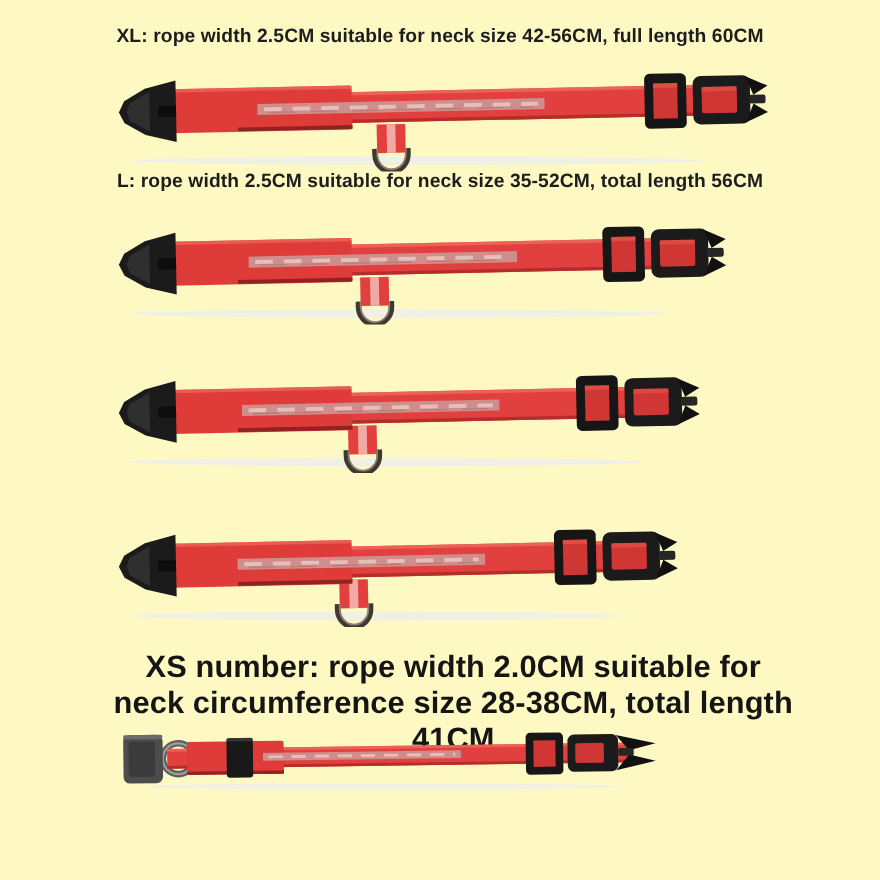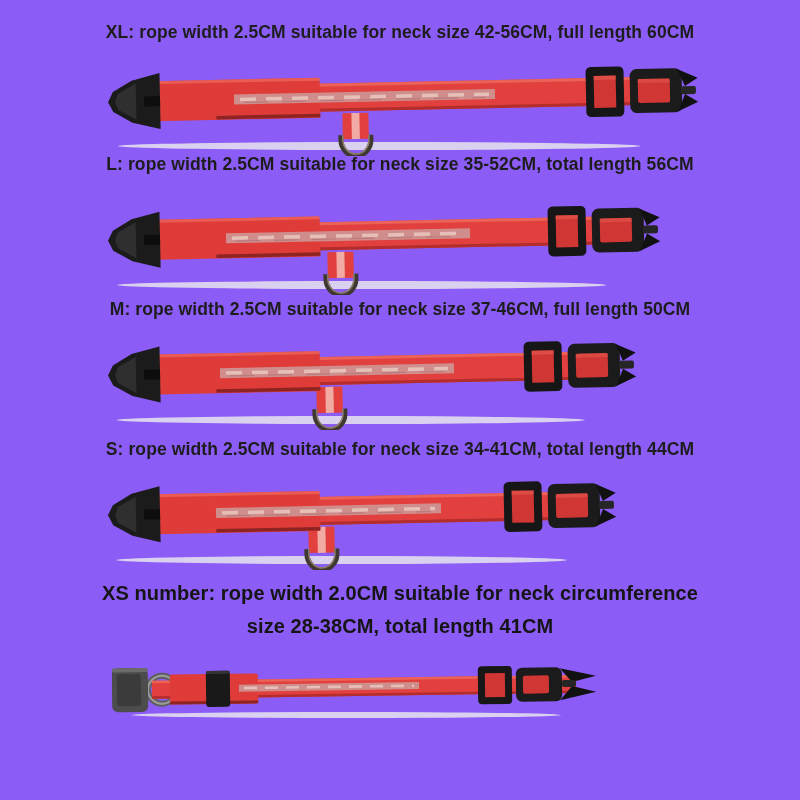--- a/index.html
+++ b/index.html
@@ -1,27 +1,27 @@
 <!DOCTYPE html>
 <html><head>
 <meta charset="utf-8">
 <style>
   html,body{margin:0;padding:0;background:#fff;}
   .stage{
-    position:relative;width:800px;height:800px;background:#8b5cf6;overflow:hidden;
+    position:relative;width:800px;height:800px;background:#fef9c3;overflow:hidden;
     font-family:"Liberation Sans",sans-serif;
   }
   .lbl{
     position:absolute;left:0;width:800px;margin:0;text-align:center;
     font-weight:bold;font-size:17.5px;line-height:24px;color:#1d1d1d;
     letter-spacing:0.1px;
   }
   .lbl-xs{
-    position:absolute;left:50%;transform:translateX(-50%);width:630px;margin:0;
-    text-align:center;font-weight:bold;font-size:20px;line-height:33px;
+    position:absolute;left:50%;transform:translateX(-50%);width:630px;margin:12px;
+    text-align:center;font-weight:bold;font-size:28px;line-height:33px;
     color:#151515;letter-spacing:0.1px;
   }
   .collar{position:absolute;}
   .collar svg{display:block;}
 </style>
 </head>
 <body>
 
 <div class="stage">
 
@@ -106,21 +106,20 @@
       <rect x="494" y="28" width="32" height="24" rx="2" fill="#cf3634"></rect>
       <rect x="494" y="28" width="32" height="4" fill="#e85b50" opacity="0.5"></rect>
       <polygon points="534,19 554,28 541,36" fill="#111111"></polygon>
       <polygon points="534,61 554,52 541,44" fill="#111111"></polygon>
       <rect x="537" y="36" width="15" height="8" rx="2" fill="#262626"></rect>
     </g>
   </g>
 </svg>
     </div>
 
-  <p class="lbl" style="top:297px">M: rope width 2.5CM suitable for neck size 37-46CM, full length 50CM</p>
   <div class="collar" style="left:106px;top:330px">
       <svg width="532" height="100" viewBox="0 0 532 100" xmlns="http://www.w3.org/2000/svg">
   <ellipse cx="244.72" cy="90" rx="234.08" ry="4" fill="#ededed" opacity="0.8"></ellipse>
   <g transform="rotate(-1.2 266 40)">
     <g>
       <rect x="210" y="56" width="26" height="26" fill="#e2403e"></rect>
       <rect x="219" y="56" width="8" height="26" fill="#f3beb6" opacity="0.85"></rect>
       <path d="M 208 78 v5 a15 16 0 0 0 30 0 v-5" fill="none" stroke="#3f3831" stroke-width="5"></path>
       <path d="M 210 78 v5 a13 14 0 0 0 26 0 v-5" fill="none" stroke="#8d7e70" stroke-width="1.6"></path>
     </g>
@@ -150,21 +149,20 @@
       <rect x="470" y="28" width="32" height="24" rx="2" fill="#cf3634"></rect>
       <rect x="470" y="28" width="32" height="4" fill="#e85b50" opacity="0.5"></rect>
       <polygon points="510,19 530,28 517,36" fill="#111111"></polygon>
       <polygon points="510,61 530,52 517,44" fill="#111111"></polygon>
       <rect x="513" y="36" width="15" height="8" rx="2" fill="#262626"></rect>
     </g>
   </g>
 </svg>
     </div>
 
-  <p class="lbl" style="top:437px">S: rope width 2.5CM suitable for neck size 34-41CM, total length 44CM</p>
   <div class="collar" style="left:106px;top:470px">
       <svg width="512" height="100" viewBox="0 0 512 100" xmlns="http://www.w3.org/2000/svg">
   <ellipse cx="235.52" cy="90" rx="225.28" ry="4" fill="#ededed" opacity="0.8"></ellipse>
   <g transform="rotate(-1.2 256 40)">
     <g>
       <rect x="202" y="56" width="26" height="26" fill="#e2403e"></rect>
       <rect x="211" y="56" width="8" height="26" fill="#f3beb6" opacity="0.85"></rect>
       <path d="M 200 78 v5 a15 16 0 0 0 30 0 v-5" fill="none" stroke="#3f3831" stroke-width="5"></path>
       <path d="M 202 78 v5 a13 14 0 0 0 26 0 v-5" fill="none" stroke="#8d7e70" stroke-width="1.6"></path>
     </g>

